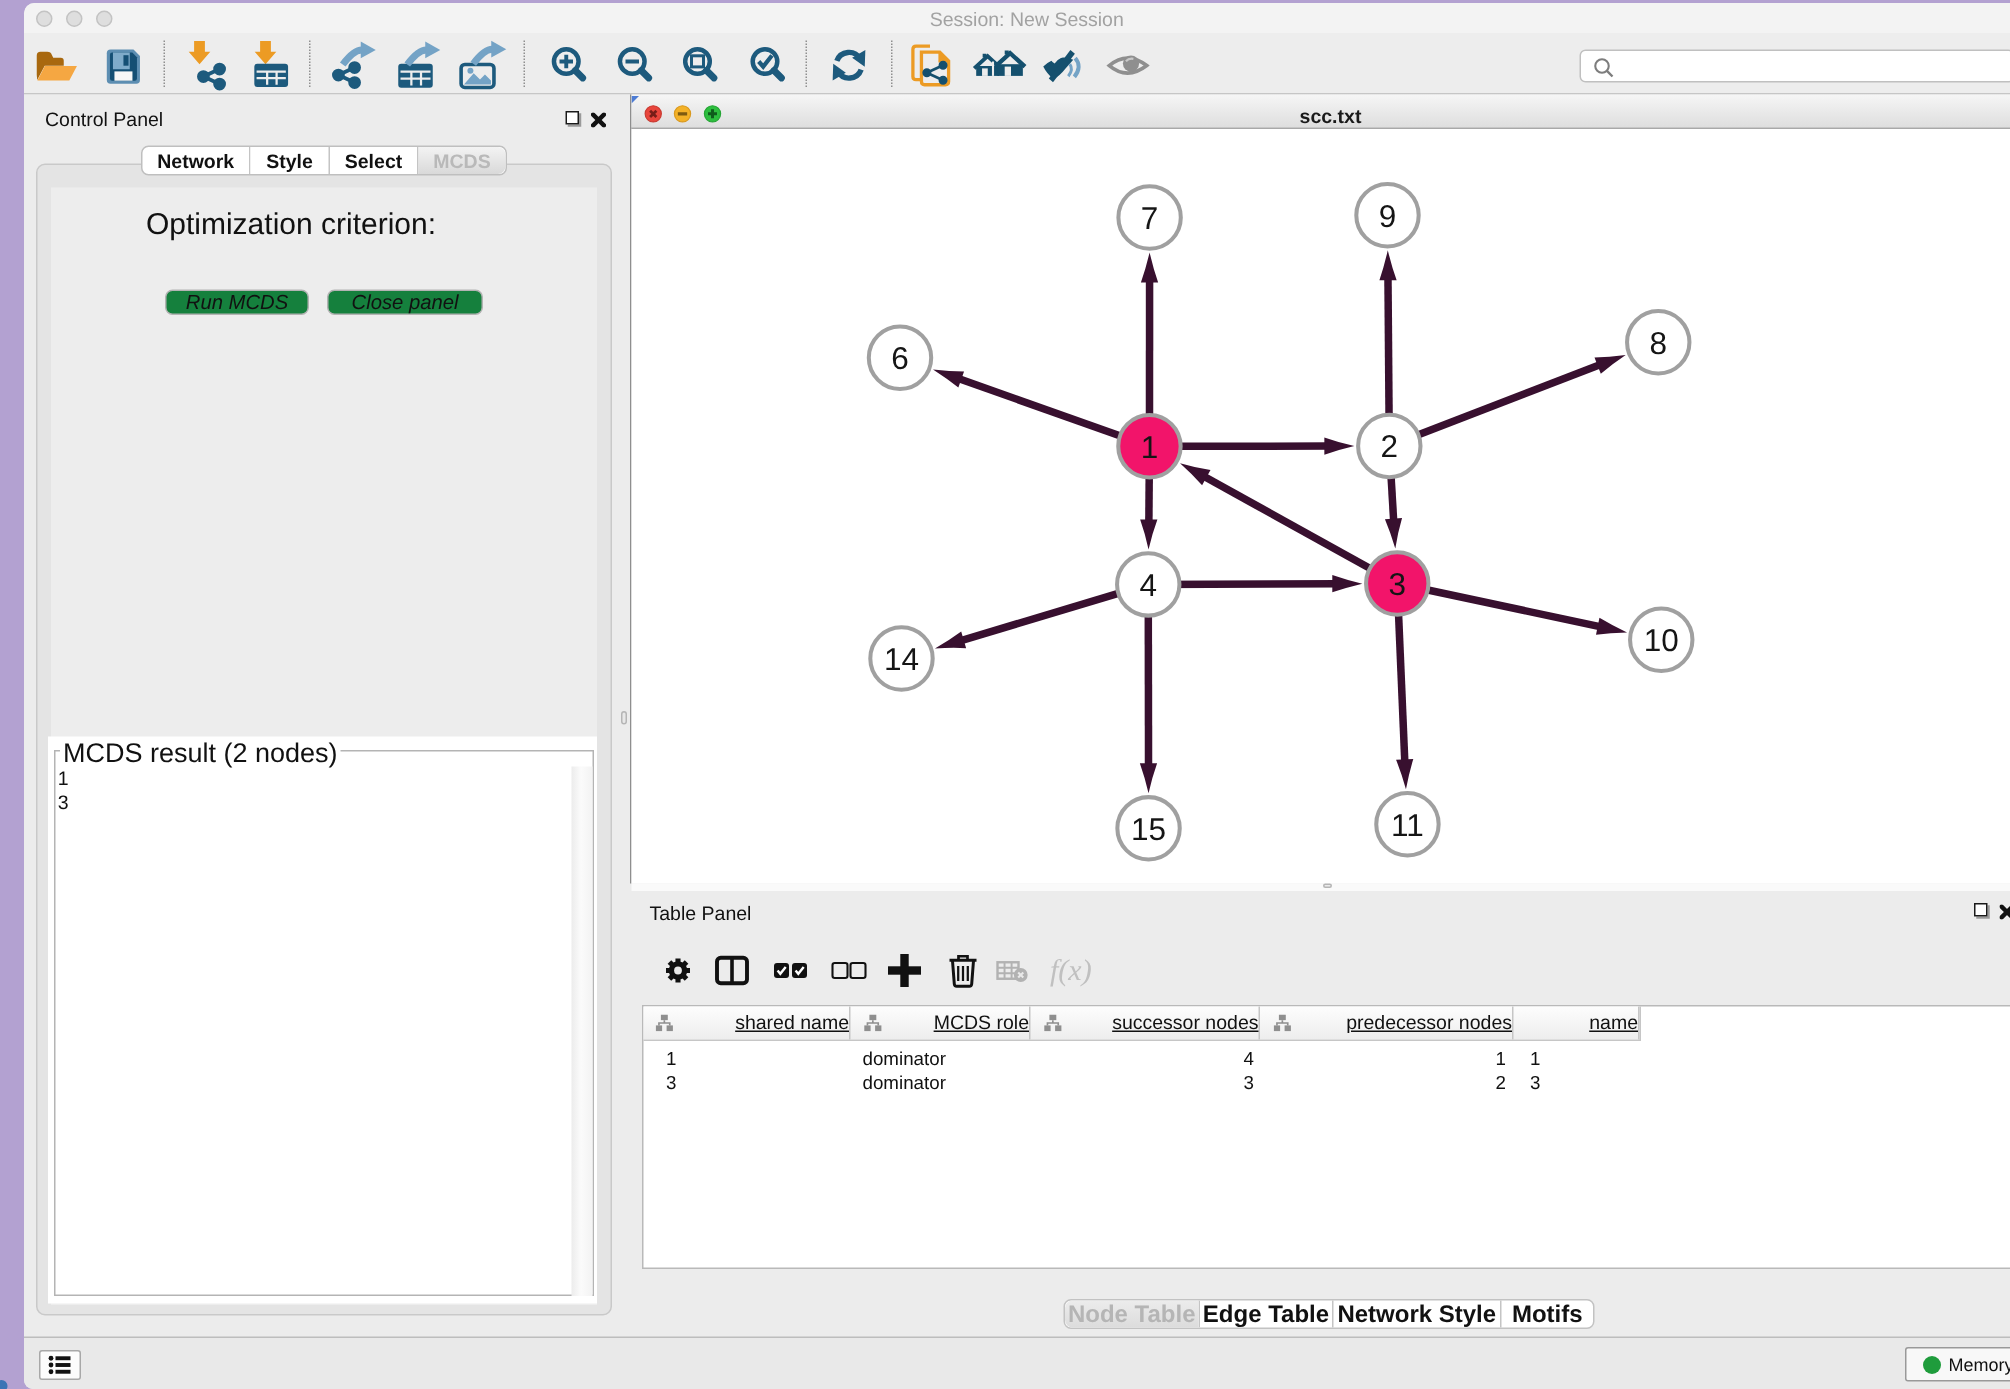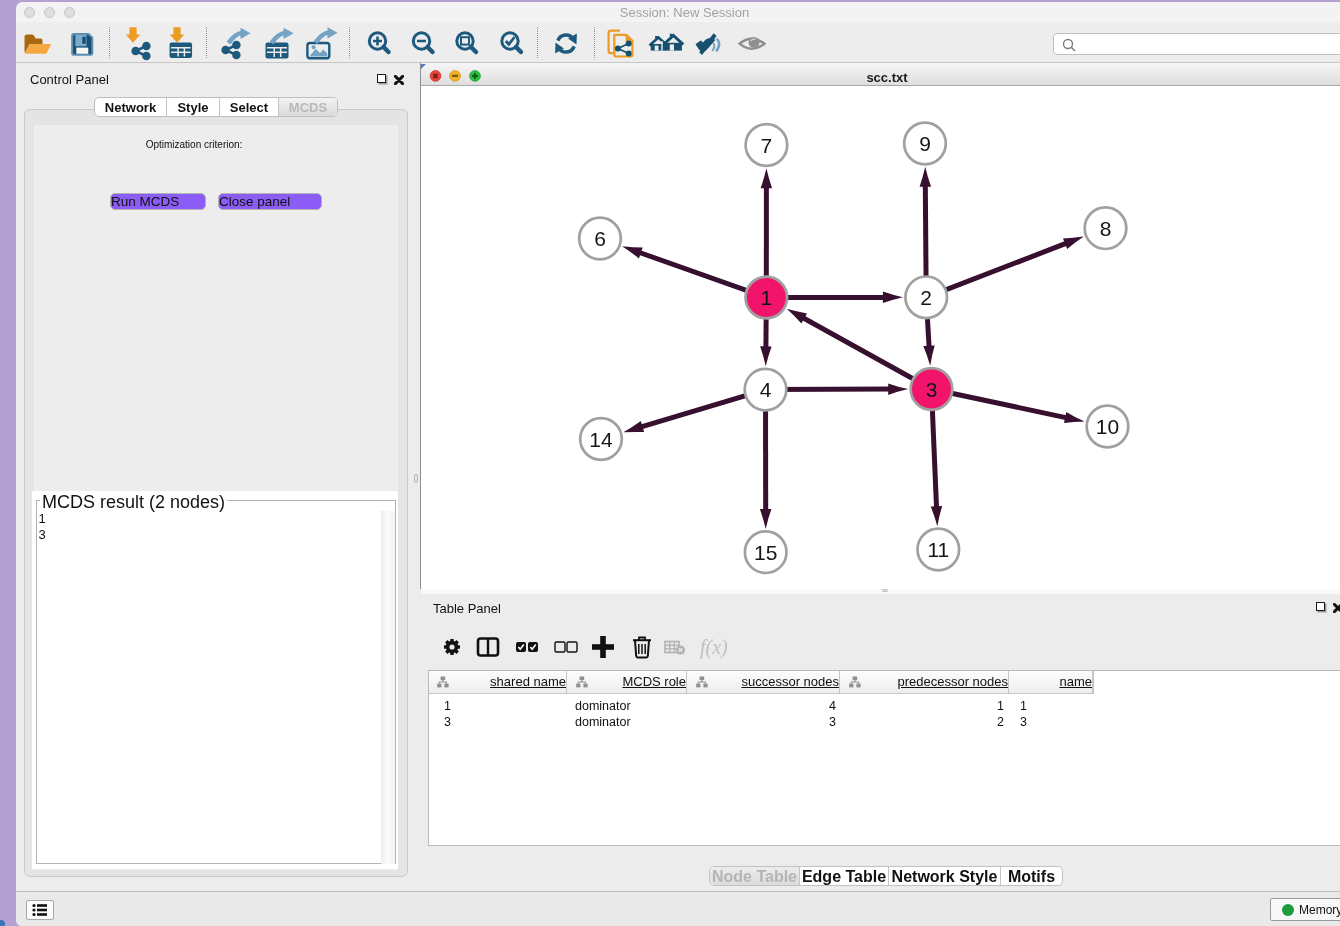--- a/index.html
+++ b/index.html
@@ -18,23 +18,23 @@
 #search { position:absolute; left:1037px; top:11px; width:290px; height:22px; background:#fff; border:1px solid #c0c0c0; border-radius:4px; }
 
 #cpanel { position:absolute; left:0; top:61px; width:404px; height:828px; background:#ececec; }
 #cphead { position:absolute; left:14px; top:9px; font-size:13px; color:#111; }
 .hbtn-sq { position:absolute; width:9px; height:9px; border:1.6px solid #1a1a1a; background:#fff; }
 #cp-pane { position:absolute; left:8px; top:46px; width:384px; height:768px; background:#e4e4e4; border:1px solid #c9c9c9; border-radius:6px; }
 #cp-inner { position:absolute; left:9px; top:15px; width:364px; height:745px; background:#ededed; }
 #cptabs { position:absolute; left:78px; top:34px; width:244px; height:20px; background:#fff; border:1px solid #bfbfbf; border-radius:5px; display:flex; }
 .cptab { height:100%; border-right:1px solid #c4c4c4; text-align:center; font-size:13px; font-weight:bold; color:#111; line-height:19px; }
 #cptab-mcds { border-right:none; background:linear-gradient(#f3f3f3,#d9d9d9); color:#b9b9b9; border-radius:0 5px 5px 0; }
-#optlabel { position:absolute; left:0; top:76px; width:356px; text-align:center; font-size:10px; color:#111; }
+#optlabel { position:absolute; left:0; top:76px; width:356px; text-align:center; font-size:20px; color:#111; }
 #combo { position:absolute; left:44px; top:98px; width:310px; height:20px; background:#fff; border:1px solid #b3b3b3; border-radius:5px; font-size:14px; line-height:18px; padding-left:13px; color:#111; }
-.btn { position:absolute; top:130px; height:17px; background:#8b5cf6; border:1px solid #b3b3b3; border-radius:5px; font-size:13.5px; color:#111; line-height:16px; }
+.btn { position:absolute; top:130px; height:17px; background:#15803d; border:1px solid #b3b3b3; border-radius:5px; font-size:13.5px; color:#111; text-align:center; line-height:16px;font-style:italic; }
 #groupbox { position:absolute; left:16px; top:428px; width:366px; height:378px; background:#fff; }
 #gb-border { position:absolute; left:3.5px; top:9px; width:360px; height:364px; border:1px solid #b4b4b4; }
 #gb-label { position:absolute; left:8px; top:1px; background:#fff; padding:0 2px; font-size:18px; color:#111; }
 #gb-scroll { position:absolute; left:348.5px; top:20px; width:14px; height:353px; background:linear-gradient(90deg,#ececec,#fbfbfb 45%,#f3f3f3); }
 #gb-text { position:absolute; left:6.5px; top:20px; font-size:13px; color:#111; line-height:15.9px; }
 
 #vdiv { position:absolute; left:404px; top:61px; width:1px; height:526px; background:#8e8e8e; }
 #vgrab { position:absolute; left:398px; top:472px; width:4px; height:9px; background:#e8e8e8; border:1px solid #b5b5b5; border-radius:2px; }
 
 #nettitle { position:absolute; left:405px; top:61px; width:932px; height:23px; background:linear-gradient(#f6f6f6,#dedede); border-bottom:1px solid #a8a8a8; }

